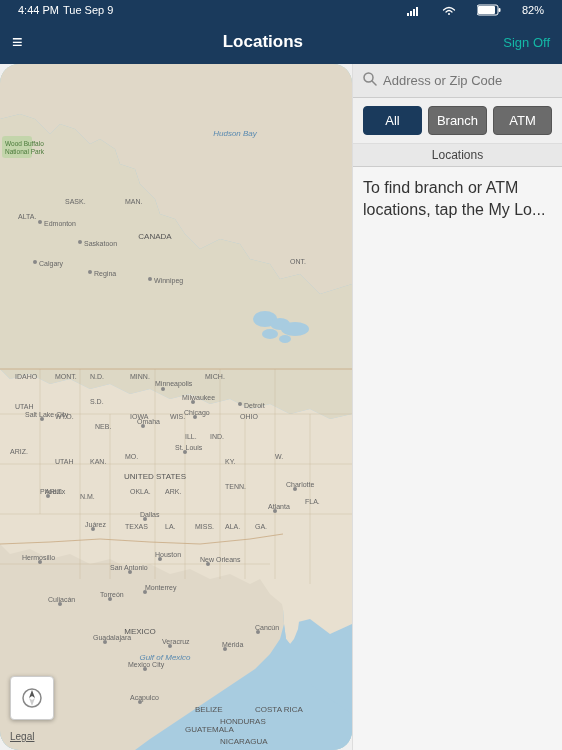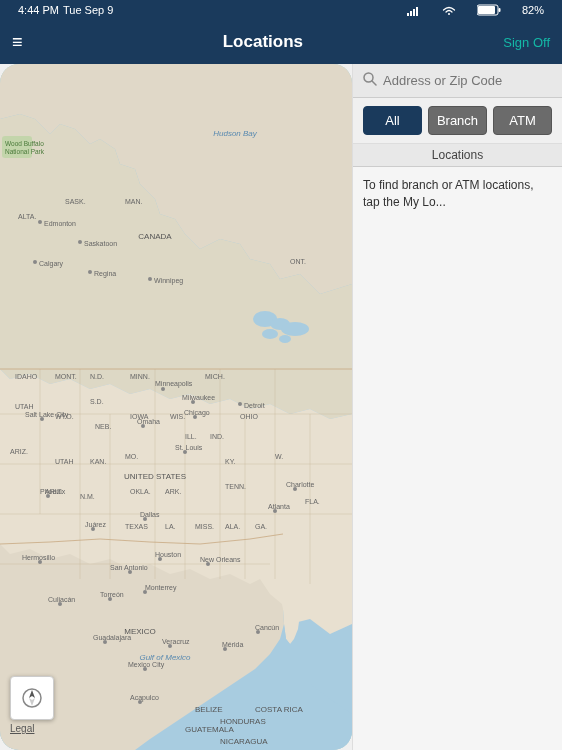--- a/index.html
+++ b/index.html
@@ -34,21 +34,21 @@
     .map-svg { width: 100%; height: 100%; }
 
     
     .location-btn {
       position: absolute; bottom: 30px; left: 10px;
       width: 44px; height: 44px; background: #fff; border-radius: 4px;
       border: 1px solid #ccc; display: flex; align-items: center; justify-content: center;
       cursor: pointer; box-shadow: 0 1px 4px rgba(0,0,0,0.3);
     }
     .legal-text {
-      position: absolute; bottom: 16px; left: 10px;
+      position: absolute; bottom: 8px; left: 10px;
       font-size: 10px; color: #555; text-decoration: underline; cursor: pointer;
     }
 
     
     .right-panel {
       width: 210px; height: 686px; background: #f5f5f5;
       display: flex; flex-direction: column; border-left: 1px solid #ddd;
     }
 
     
@@ -76,21 +76,21 @@
     }
 
     
     .locations-label {
       background: #e8e8e8; text-align: center; padding: 4px; font-size: 12px; color: #444;
       border-bottom: 1px solid #ccc;
     }
 
     
     .info-text {
-      padding: 10px; font-size: 12px; color: #333; line-height: 1.4;
+      padding: 10px; font-size: 16px; color: #333; line-height: 1.4;
     }
     .map-label { font-size: 8px; fill: #555; font-family: -apple-system, Arial, sans-serif; font-weight: 500; }
     .map-label-sm { font-size: 7px; fill: #666; font-family: -apple-system, Arial, sans-serif; }
     .water-label { font-size: 8px; fill: #5a8ab0; font-family: -apple-system, Arial, sans-serif; font-style: italic; }
     .city-dot { fill: #888; }
     .park-label { font-size: 6.5px; fill: #4a7a3a; font-family: -apple-system, Arial, sans-serif; }
   </style>
 </head>
 <body>
 

